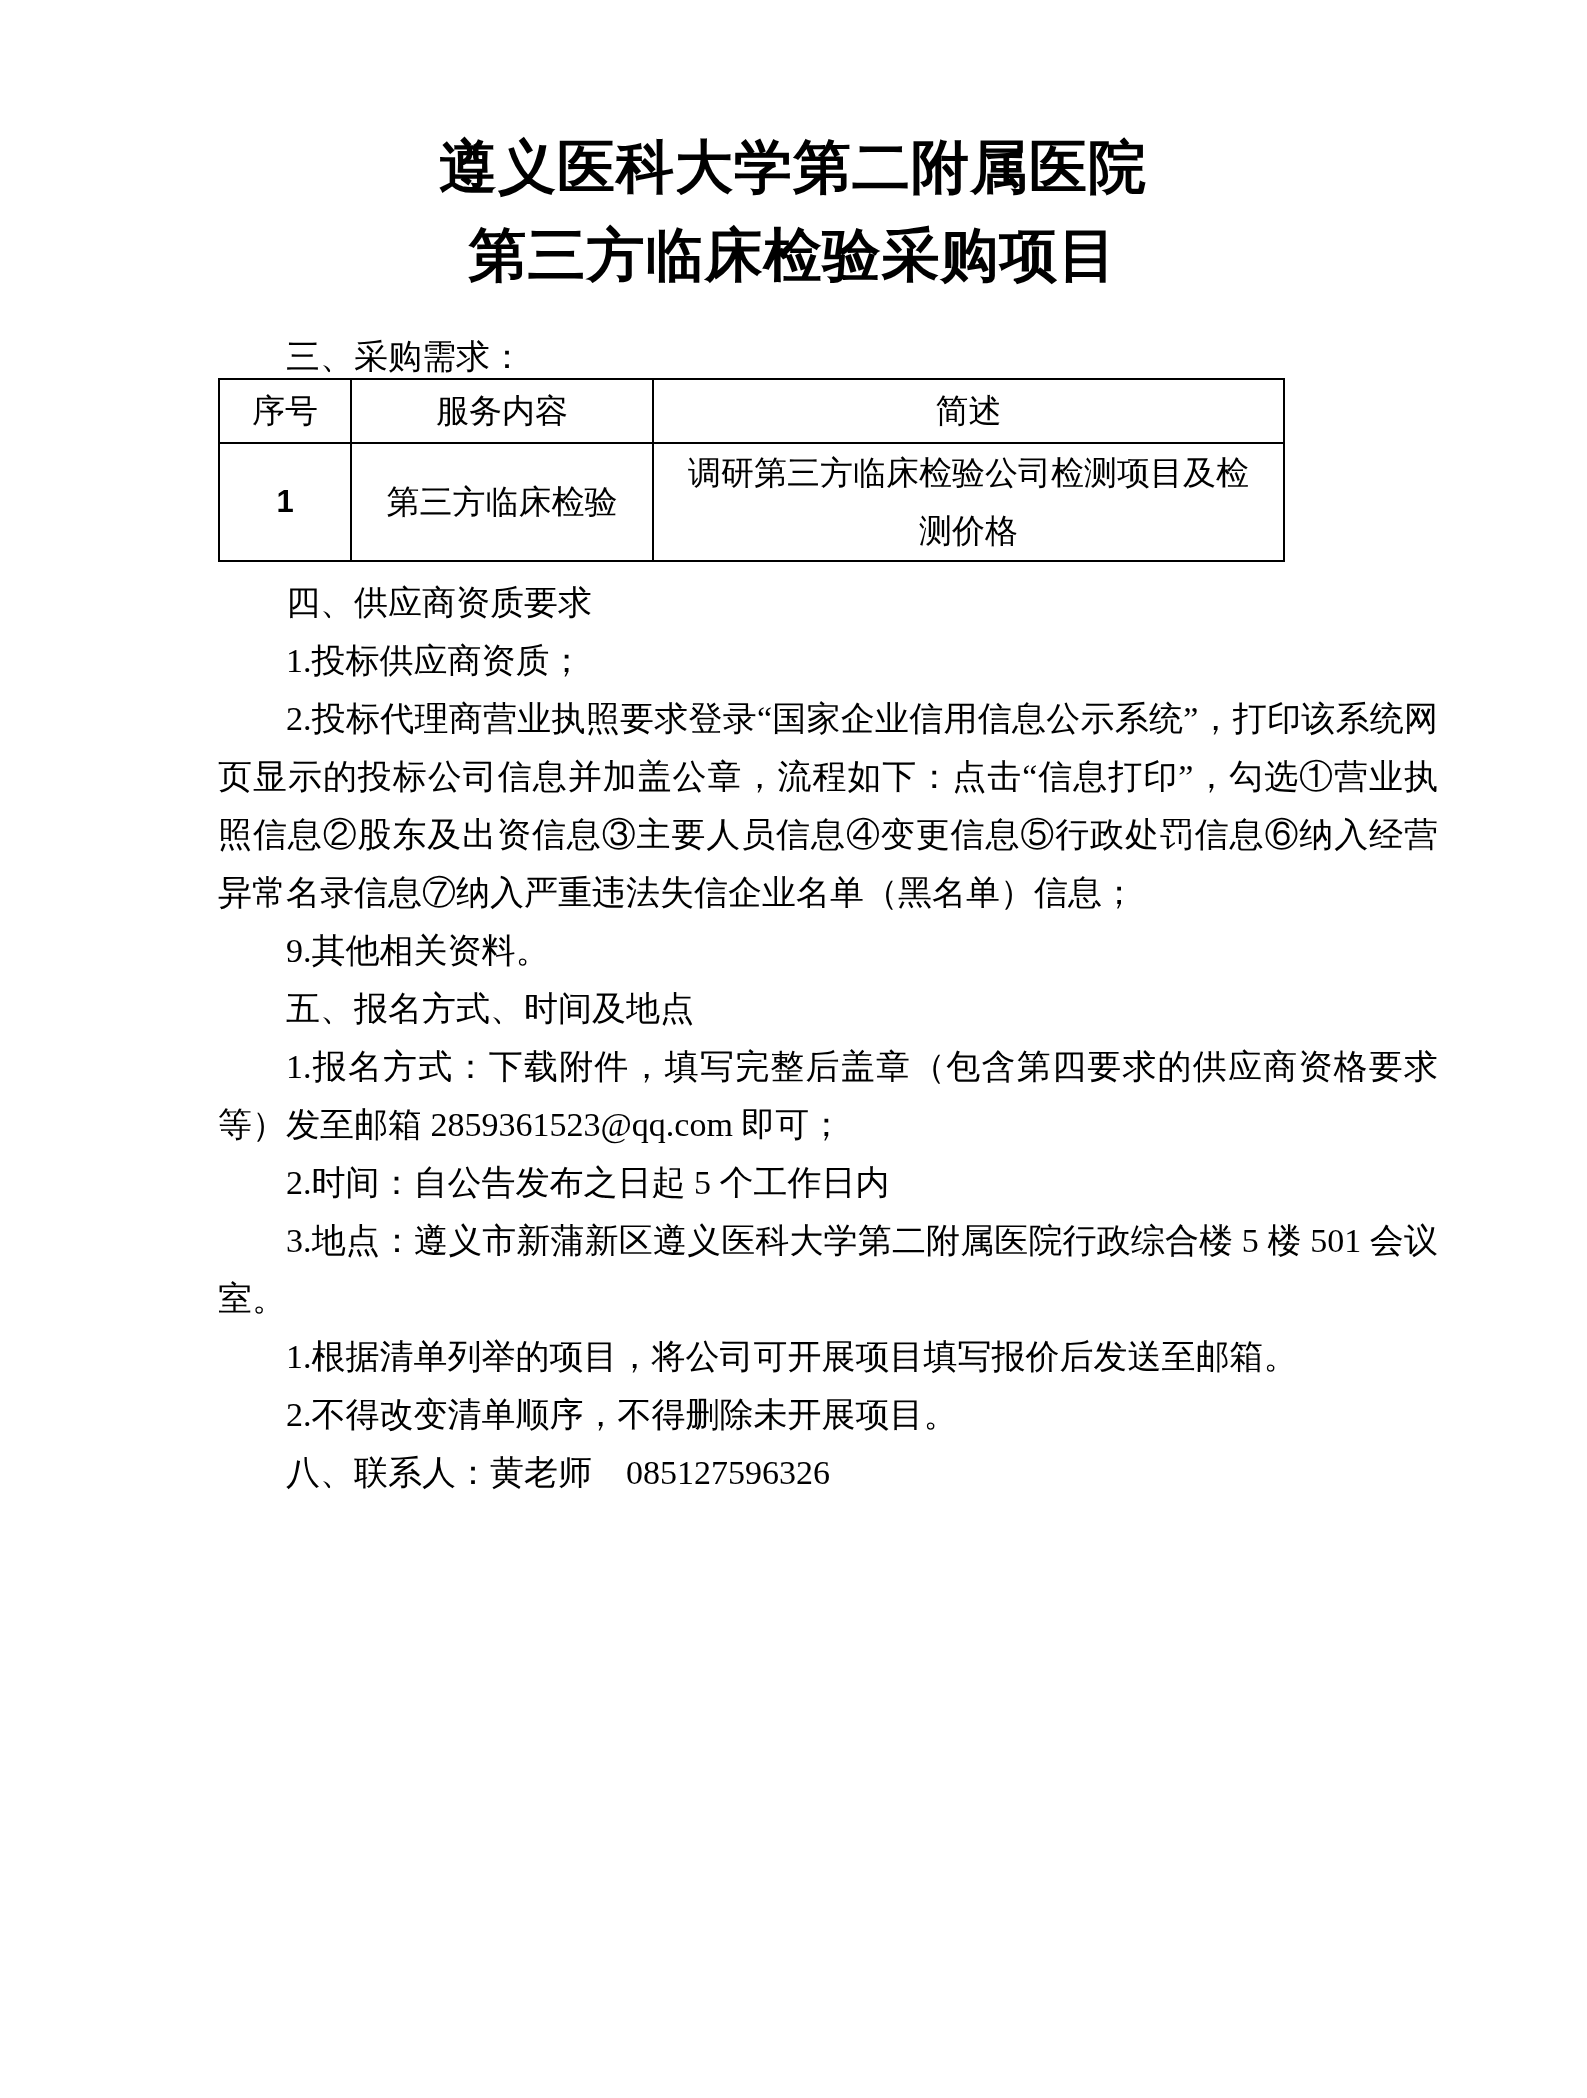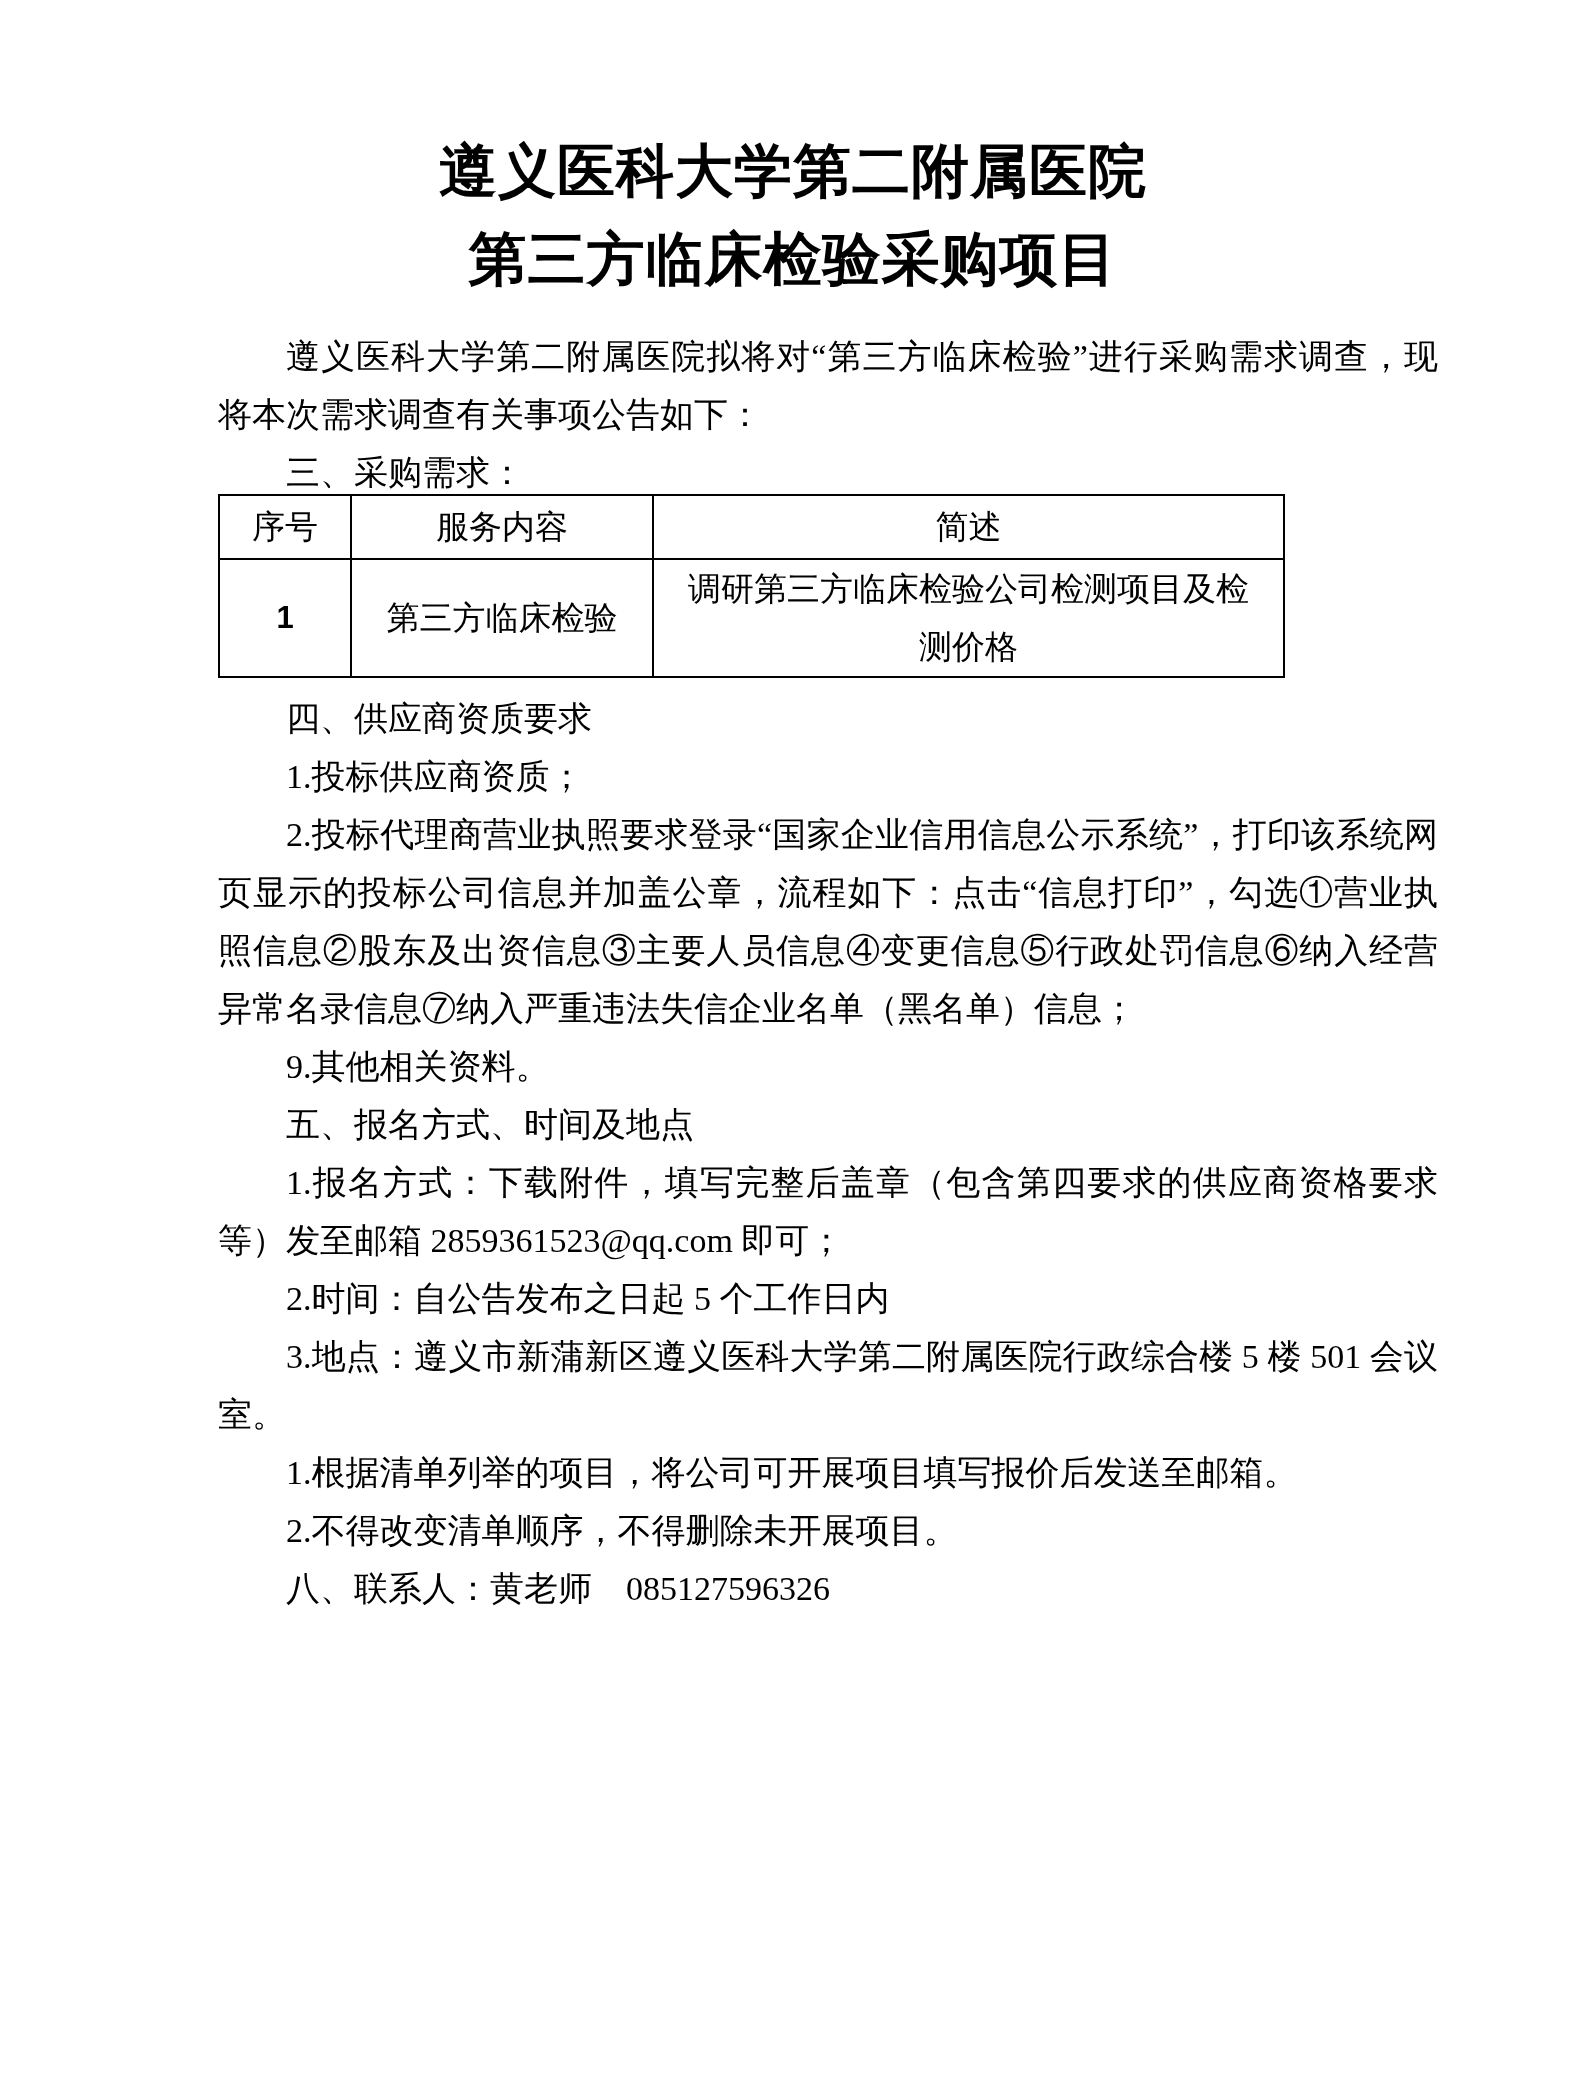--- a/index.html
+++ b/index.html
@@ -14,21 +14,21 @@
     background: #ffffff;
     box-sizing: border-box;
     padding: 128px 149px 0 218px;
     color: #000000;
     font-family: "Liberation Serif", "DejaVu Serif", serif;
   }
   .title-block {
     position: relative;
     left: -35px;
     text-align: center;
-    font-family: Liberation Serif, serif;
+    font-family: Liberation Mono, monospace;
     font-weight: 700;
     font-size: 58px;
     line-height: 88px;
     letter-spacing: 1px;
   }
   .title-line { margin: 0; }
   .body-text {
     margin-top: 24px;
     font-size: 34px;
     line-height: 58px;
@@ -74,21 +74,20 @@
 
 <div class="page">
 
   <div class="title-block">
     <div class="title-line">遵义医科大学第二附属医院</div>
     <div class="title-line">第三方临床检验采购项目</div>
   </div>
 
   <div class="body-text">
 
-    <p class="para">遵义医科大学第二附属医院拟将对“第三方临床检验”进行采购需求调查，现将本次需求调查有关事项公告如下：</p>
     <p class="para">三、采购需求：</p>
 
     <table class="req-table">
       <colgroup>
         <col style="width:132px">
         <col style="width:302px">
         <col style="width:631px">
       </colgroup>
       <thead>
         <tr>

